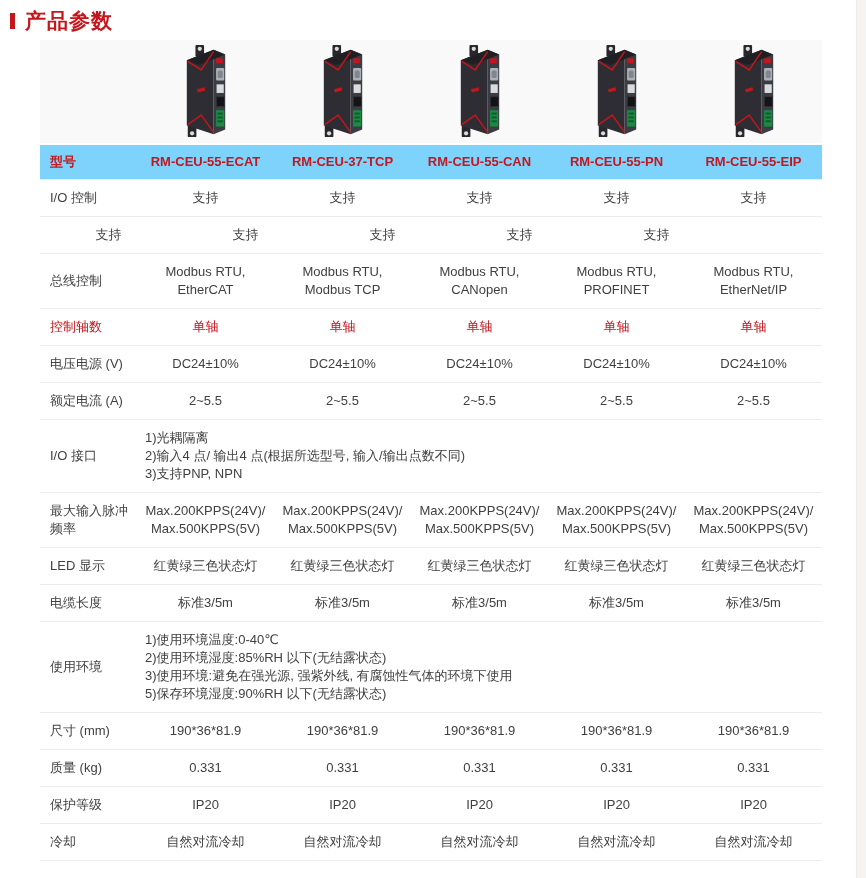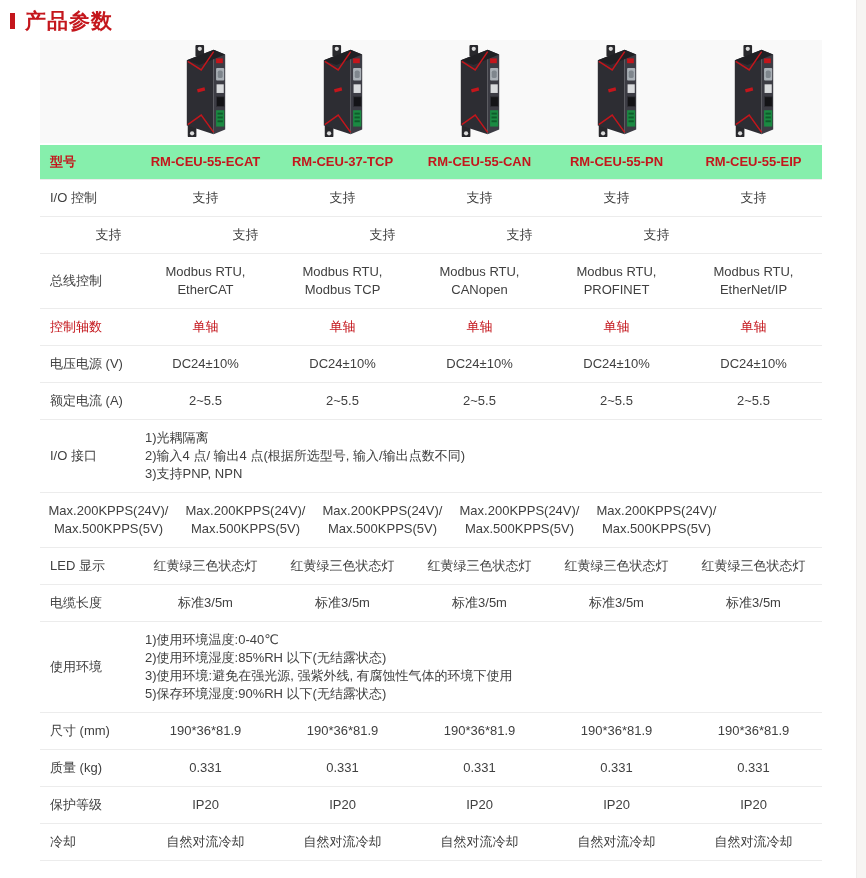--- a/index.html
+++ b/index.html
@@ -13,21 +13,21 @@
     position:absolute; top:0; right:0; width:10px; height:878px;
     background:#f6f4f2; border-left:1px solid #efeceb;
   }
   .section-header { display:flex; align-items:center; padding:9px 0 0 10px; height:32px; }
   .red-bar { display:inline-block; width:5px; height:16px; background:var(--accent); margin-right:10px; }
   .section-title { font-size:21px; font-weight:bold; color:var(--accent); letter-spacing:1px; }
 
   .spec-table { position:absolute; left:40px; top:40px; width:782px; }
   .row { display:flex; width:782px; border-bottom:1px solid #ececec; background:#fff; }
   .row.image-row { background:#f9f9f9; height:105px; border-bottom:2px solid #ffffff; }
-  .row.model-row { background:#86efac; }
+  .row.model-row { background:#7dd3fc; }
   .cell { font-size:13px; line-height:18px; color:#404040; }
   .label-cell {
     flex:0 0 97px; width:97px; padding:9px 4px 9px 10px;
     display:flex; align-items:center; text-align:left;
   }
   .value-cell {
     flex:0 0 137px; width:137px; padding:9px 8px;
     display:flex; align-items:center; justify-content:center; text-align:center;
   }
   .model-row .cell { color:var(--accent); font-weight:bold; }
@@ -223,20 +223,21 @@
     </div>
     <div class="row">
       <div class="cell label-cell">I/O 接口</div>
       <div class="cell merged-cell">
         <div>1)光耦隔离</div>
         <div>2)输入4 点/ 输出4 点(根据所选型号, 输入/输出点数不同)</div>
         <div>3)支持PNP, NPN</div>
       </div>
     </div>
     <div class="row">
+      <div class="cell label-cell">最大输入脉冲频率</div>
       <div class="cell value-cell">Max.200KPPS(24V)/ Max.500KPPS(5V)</div>
       <div class="cell value-cell">Max.200KPPS(24V)/ Max.500KPPS(5V)</div>
       <div class="cell value-cell">Max.200KPPS(24V)/ Max.500KPPS(5V)</div>
       <div class="cell value-cell">Max.200KPPS(24V)/ Max.500KPPS(5V)</div>
       <div class="cell value-cell">Max.200KPPS(24V)/ Max.500KPPS(5V)</div>
     </div>
     <div class="row">
       <div class="cell label-cell">LED 显示</div>
       <div class="cell value-cell">红黄绿三色状态灯</div>
       <div class="cell value-cell">红黄绿三色状态灯</div>

